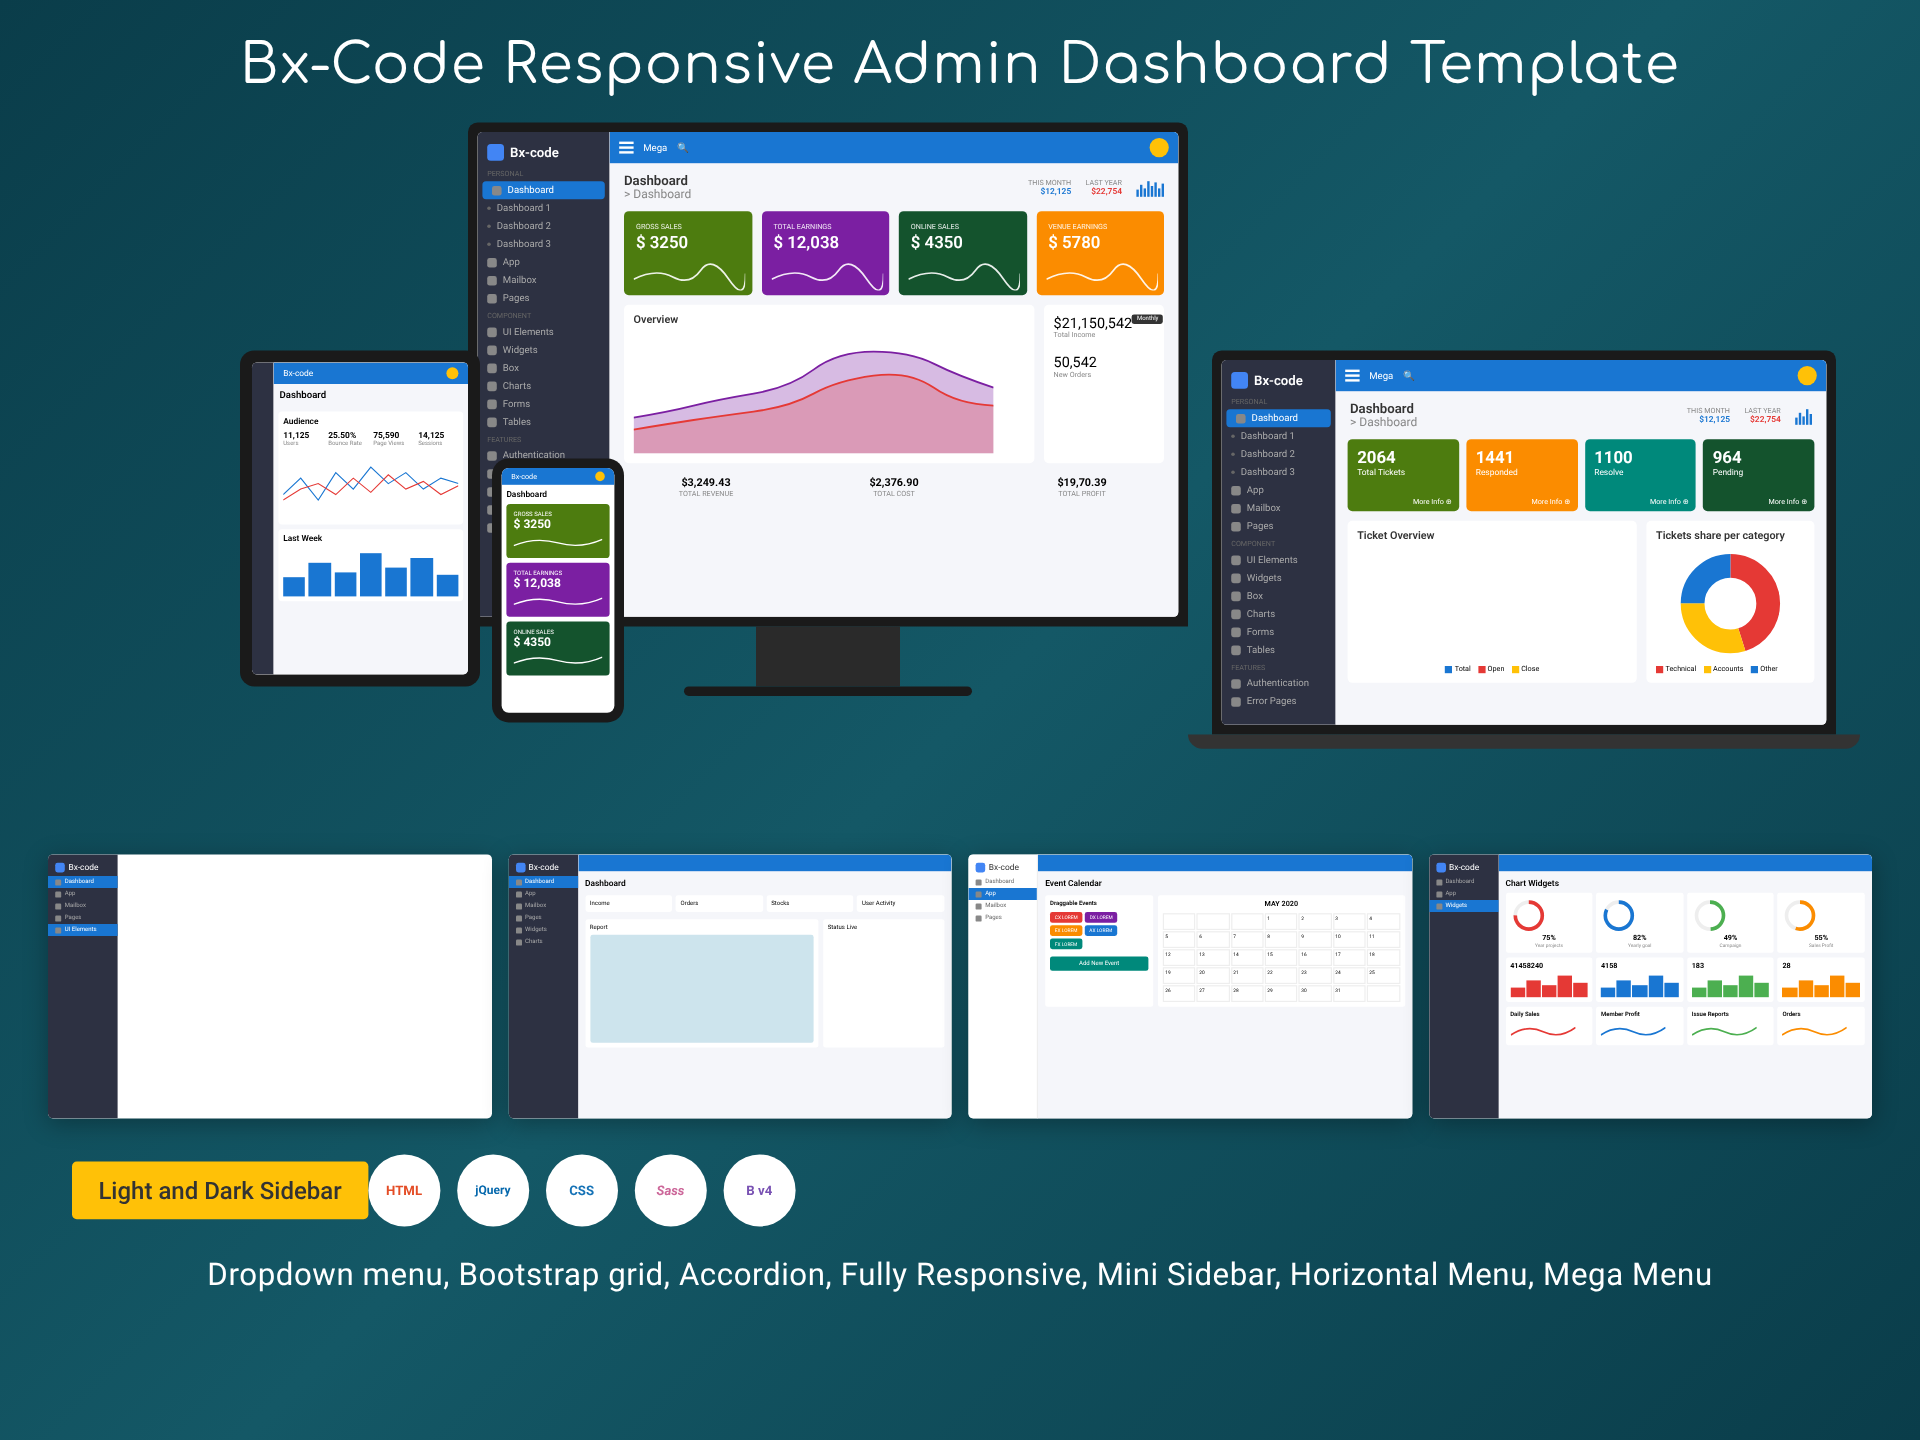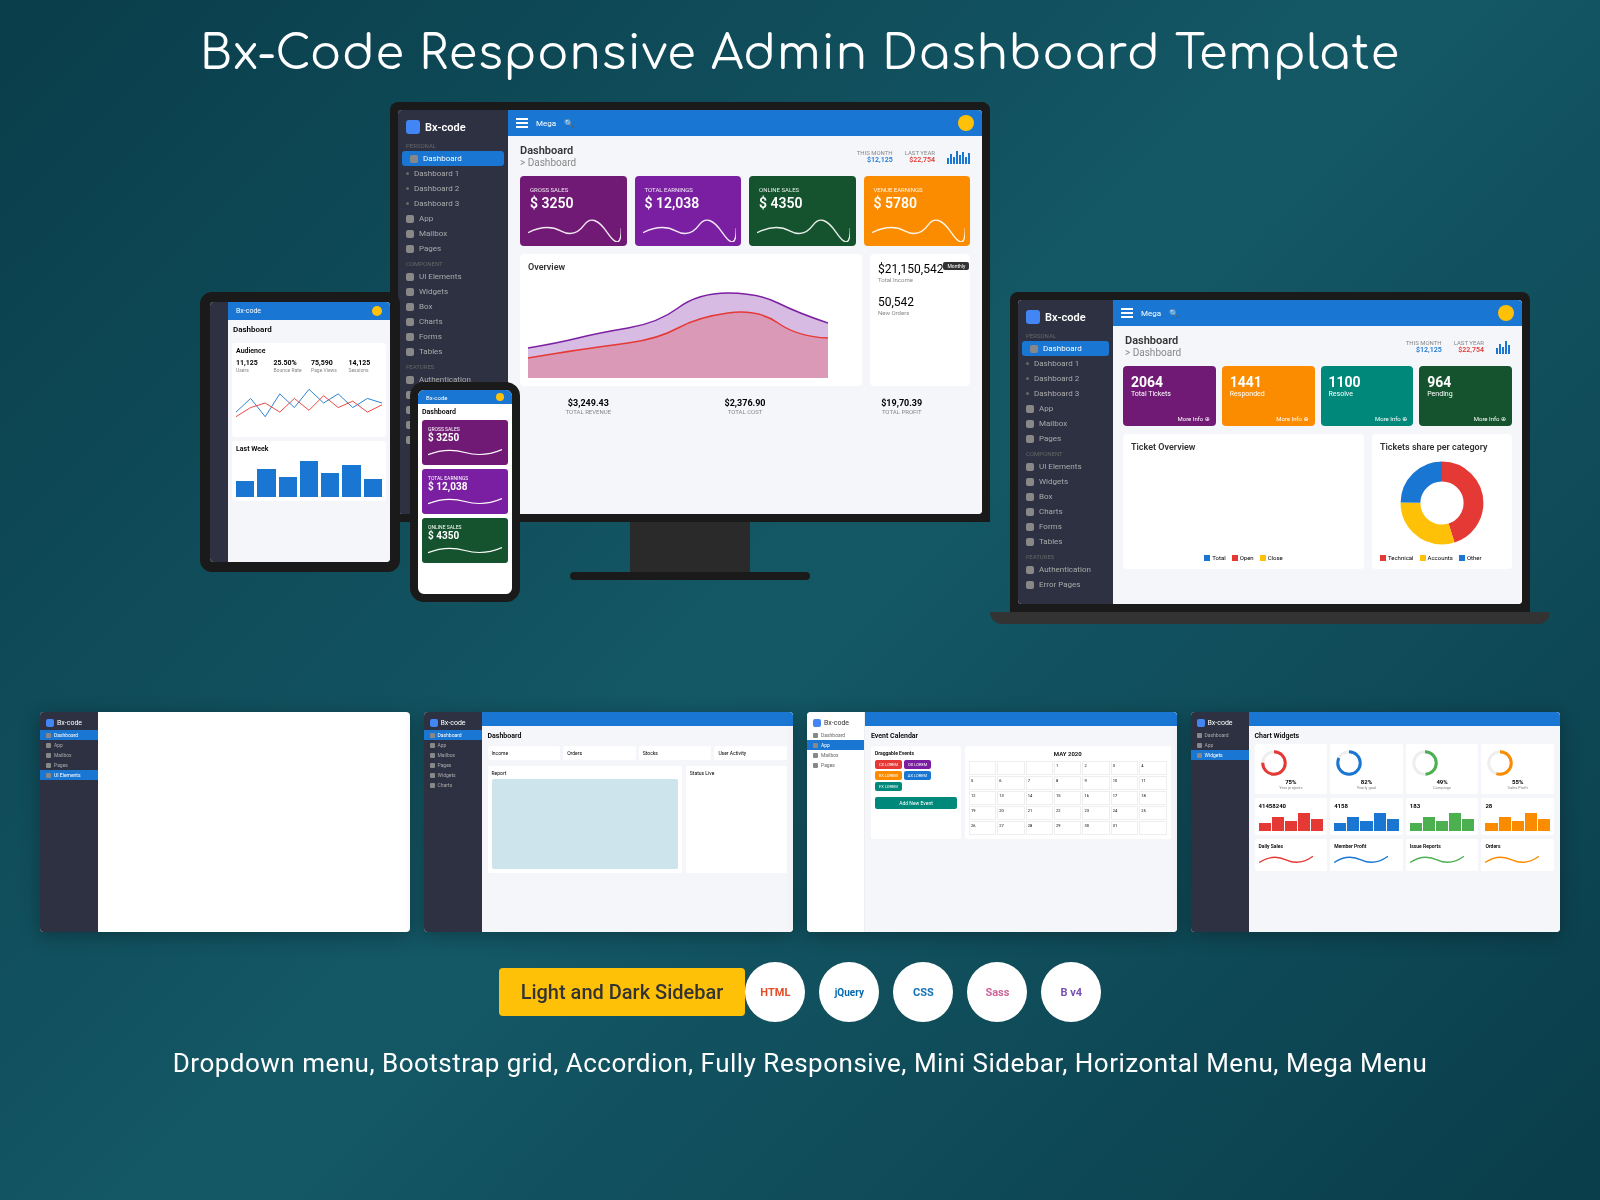--- a/index.html
+++ b/index.html
@@ -37,21 +37,21 @@
 .header-stat{font-size:7px;text-align:right}
 .header-stat .lbl{color:#888;font-size:6px}
 .header-stat .val{font-weight:600}
 .header-bars{display:flex;gap:1px;align-items:flex-end;height:14px}
 .header-bars span{width:2px;background:#1976d2}
 .stat-cards{display:flex;gap:8px;padding:0 12px}
 .stat-card{flex:1;padding:10px;border-radius:4px;color:#fff;position:relative;height:70px}
 .stat-card .lbl{font-size:6px;opacity:.9;text-transform:uppercase}
 .stat-card .val{font-size:14px;font-weight:600;margin-top:2px}
 .stat-card .spark{position:absolute;bottom:4px;left:8px;right:8px;height:28px}
-.c-blue{background:#701a75}.c-purple{background:#7b1fa2}.c-red{background:#14532d}.c-amber{background:#fb8c00}
+.c-blue{background:#4d7c0f}.c-purple{background:#7b1fa2}.c-red{background:#14532d}.c-amber{background:#fb8c00}
 .c-teal{background:#00897b}
 .overview-row{display:flex;gap:8px;padding:8px 12px}
 .overview-card{background:#fff;border-radius:4px;padding:8px;flex:1}
 .card-title{font-size:9px;font-weight:600;color:#333;margin-bottom:6px}
 .overview-chart{height:100px;position:relative}
 .goal-card{width:130px;background:#fff;border-radius:4px;padding:8px}
 .goal-row{font-size:6px;padding:3px 0;border-bottom:1px solid #eee;display:flex;justify-content:space-between}
 .income-card{width:100px;background:#fff;border-radius:4px;padding:8px}
 .income-val{font-size:12px;font-weight:400}
 .income-lbl{font-size:6px;color:#888}
@@ -74,21 +74,21 @@
 .thumb-sidebar.light{background:#fff;color:#666;border-right:1px solid #eee}
 .thumb-sidebar .brand{padding:3px 6px;color:#fff;font-size:7px;display:flex;align-items:center;gap:3px}
 .thumb-sidebar.light .brand{color:#333}
 .thumb-sidebar .brand .lg{width:8px;height:8px;background:#4285f4;border-radius:2px}
 .thumb-sidebar .itm{padding:2px 6px;display:flex;align-items:center;gap:3px}
 .thumb-sidebar .itm.act{background:#1976d2;color:#fff}
 .thumb-sidebar .itm .ic{width:5px;height:5px;background:#888;border-radius:1px}
 .thumb-main{flex:1;background:#f5f6fa;overflow:hidden}
 .thumb-top{background:#1976d2;height:14px}
 .thumb-body{padding:6px}
-.bottom-row{display:flex;align-items:center;justify-content:center;margin:30px 60px 0}
+.bottom-row{display:flex;align-items:center;justify-content:flex-start;margin:30px 60px 0}
 .sidebar-badge{background:#ffc107;color:#333;padding:12px 22px;border-radius:4px;font-size:20px;font-weight:500}
 .tech-badges{display:flex;gap:14px}
 .tech-badge{width:60px;height:60px;border-radius:50%;background:#fff;display:flex;align-items:center;justify-content:center;font-size:11px;font-weight:700}
 .features-text{color:#fff;font-size:26px;text-align:center;margin-top:26px;font-weight:400;letter-spacing:.5px}
 svg{display:block}
 .mini-bars{display:flex;gap:2px;align-items:flex-end;height:90px;padding:0 4px}
 .mini-bars .bar-group{flex:1;display:flex;gap:1px;align-items:flex-end}
 .mini-bars .bar{flex:1}
 </style>
 </head>
@@ -904,21 +904,21 @@
   <div class="tech-badges">
     <div class="tech-badge" style="color:#e44d26">
         <span>HTML</span>
       </div>
     <div class="tech-badge" style="color:#0769ad;font-size:10px">
         <span>jQuery</span>
       </div>
     <div class="tech-badge" style="color:#1572b6">
         <span>CSS</span>
       </div>
-    <div class="tech-badge" style="color:#cc6699;">
+    <div class="tech-badge" style="color:#cc6699;font-style:italic">
         <span>Sass</span>
       </div>
     <div class="tech-badge" style="color:#7952b3">
         <span>B v4</span>
       </div>
   </div>
 </div>
 
 <div class="features-text">Dropdown menu, Bootstrap grid, Accordion, Fully Responsive, Mini Sidebar, Horizontal Menu, Mega Menu</div>
 

